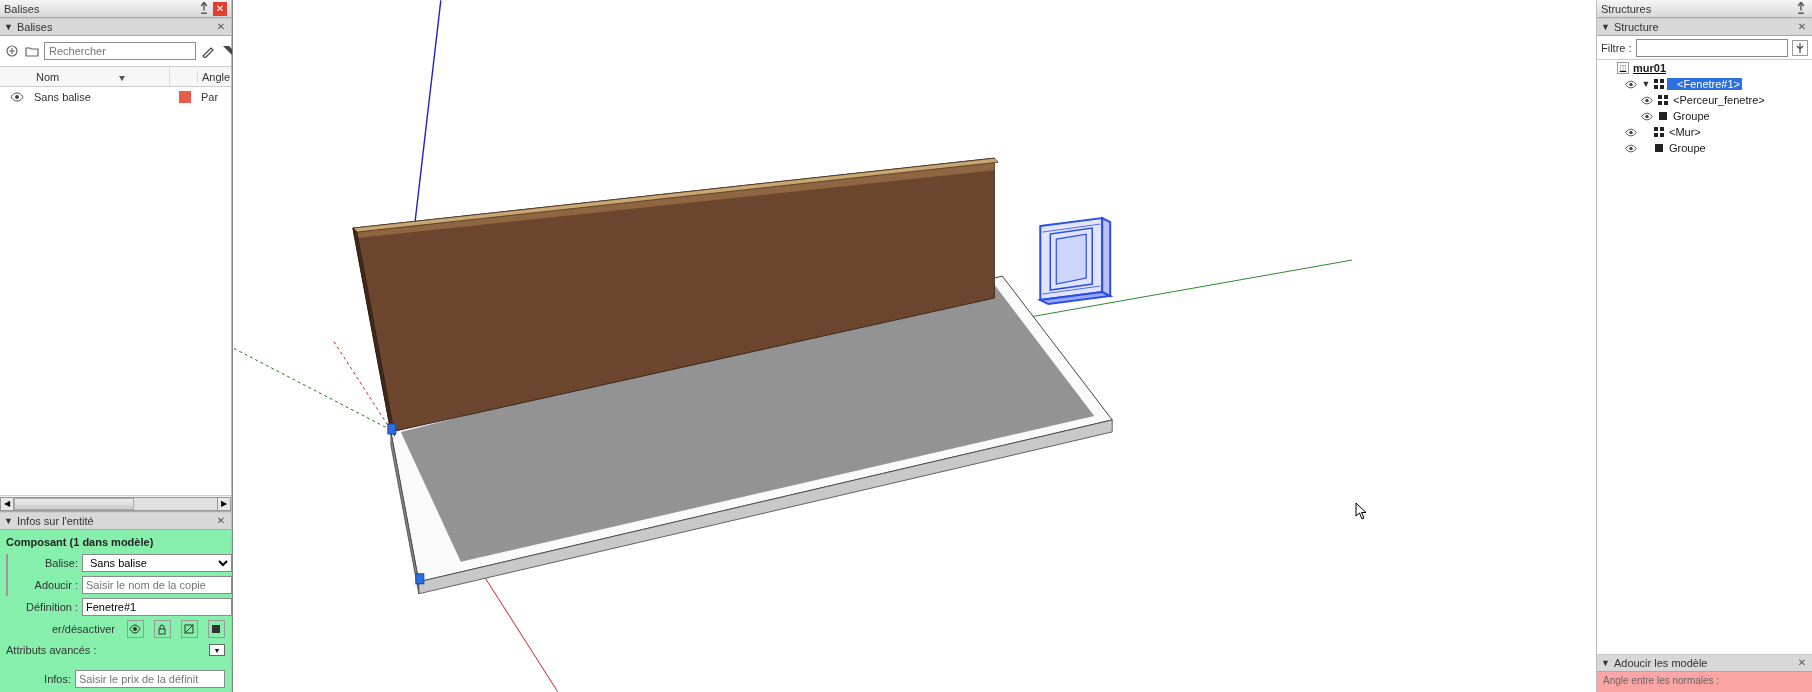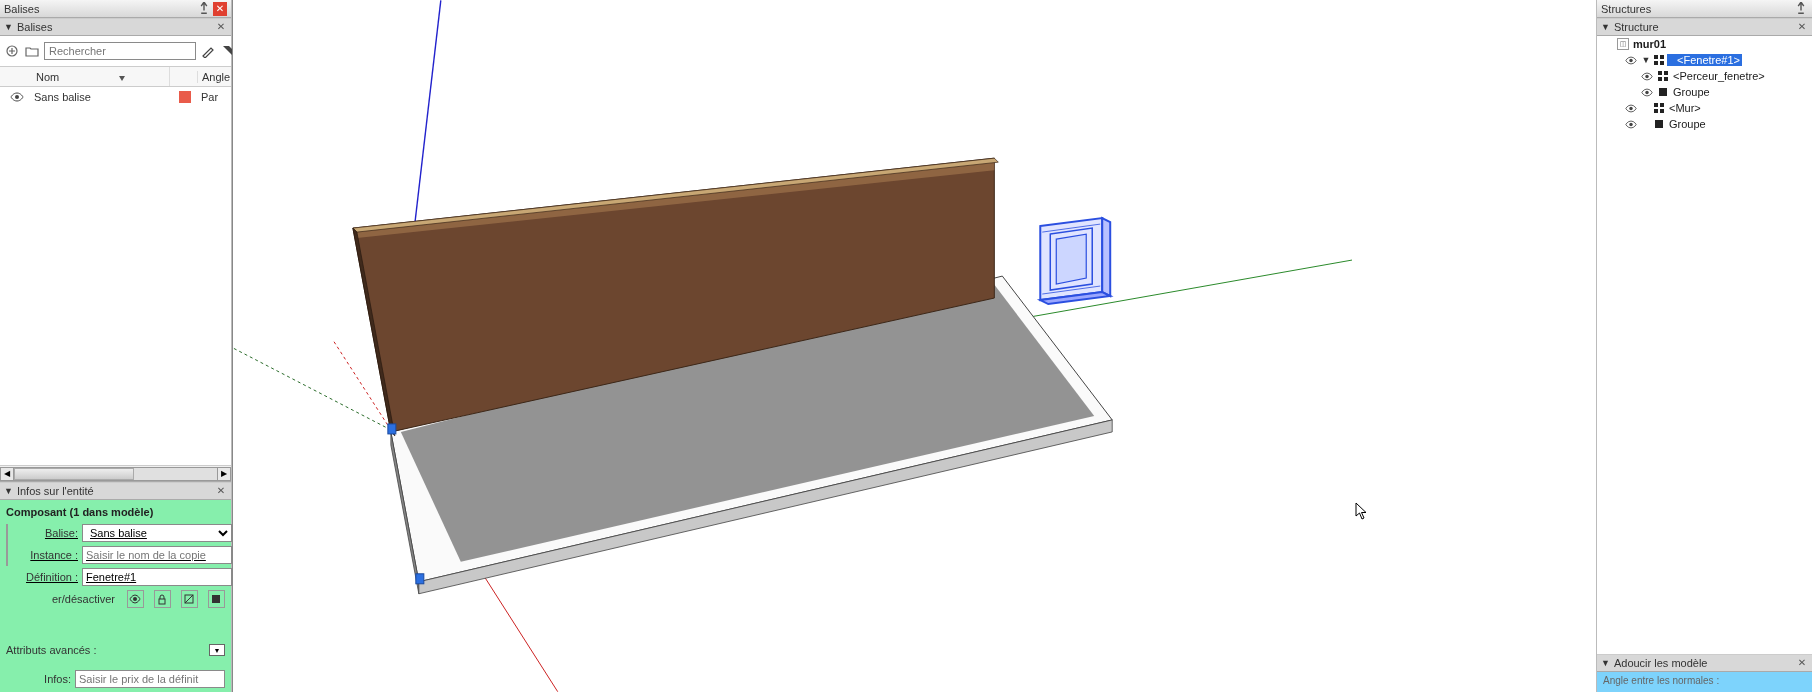--- a/index.html
+++ b/index.html
@@ -44,27 +44,27 @@
 
 .entity-info { border-top: 1px solid #aaa; }
 .entity-body { background: #86efac; padding: 4px 6px; display: flex; flex-direction: column; gap: 4px; }
 .entity-title { color: #222; font-weight: bold; padding: 2px 0; }
 .entity-form-row { display: flex; align-items: center; gap: 4px; }
 .entity-form-row label { width: 62px; text-align: right; color: #333; }
 .entity-form-row select, .entity-form-row input { flex: 1; height: 18px; border: 1px solid #8a8a8a; font-size: 11px; padding: 0 3px; background: #fff; }
 .entity-thumb { width: 42px; height: 42px; border: 1px solid #999; float: left; margin-right: 8px; position: relative; background: #fff; overflow: hidden; }
 .entity-thumb::before { content: ""; position: absolute; left: 0; top: 0; border-top: 42px solid #cfd4da; border-right: 42px solid transparent; }
 .entity-top { display: flex; }
-.entity-fields { flex: 1; display: flex; flex-direction: column; gap: 4px; text-decoration: underline; }
+.entity-fields { flex: 1; display: flex; flex-direction: column; gap: 4px; }
 .entity-toggles { display: flex; align-items: center; gap: 10px; padding-left: 46px; }
 .entity-toggles .tgl-label { color: #333; margin-right: 2px; }
 .entity-toggles .tgl-icon { width: 18px; height: 18px; border: 1px solid #999; display: flex; align-items: center; justify-content: center; }
 .entity-toggles .tgl-icon svg { width: 12px; height: 12px; }
 
-.adv-row { display: flex; align-items: center; margin-top: 32px; }
+.adv-row { display: flex; align-items: center; margin-top: 2px; }
 .adv-row .adv-label { flex: 1; color: #333; }
 .adv-row .adv-icon { width: 16px; height: 12px; border: 1px solid #666; background: #fff; display: flex; align-items: center; justify-content: center; font-size: 7px; }
 
 
 .viewport { position: absolute; left: 232px; top: 0; width: 1120px; height: 692px; background: #fff; border-left: 1px solid #888; }
 .viewport svg { width: 100%; height: 100%; display: block; }
 
 
 .right-panel { position: absolute; right: 0; top: 0; width: 216px; height: 692px; background: #f0f0f0; display: flex; flex-direction: column; border-left: 1px solid #bbb; }
 .filter-row { background: #fff; height: 24px; display: flex; align-items: center; padding: 2px 4px; gap: 4px; border-bottom: 1px solid #ccc; }
@@ -77,26 +77,26 @@
 .tree-row .eye { width: 16px; display: flex; justify-content: center; color: #444; }
 .tree-row .chev { width: 10px; font-size: 9px; color: #333; text-align: center; }
 .tree-row .comp-icon { width: 12px; height: 12px; display: inline-flex; align-items: center; justify-content: center; }
 .tree-row .comp-icon svg { width: 10px; height: 10px; }
 .tree-row .grp-icon { width: 12px; height: 12px; display: inline-flex; align-items: center; justify-content: center; }
 .tree-row .grp-icon::before { content: ""; width: 8px; height: 8px; background: #222; }
 .tree-row .model-icon { width: 12px; height: 12px; display: inline-flex; align-items: center; justify-content: center; border: 1px solid #999; font-size: 7px; color: #666; }
 .tree-row .label { padding: 0 2px; color: #1a1a1a; }
 .tree-row.selected .label { background: #2b6fe0; color: #fff; padding-left: 10px; }
 .tree-row.bold .label { font-weight: bold; }
-.indent1 { padding-left: 20px; }
+.indent1 { padding-left: 20px; text-decoration: underline; }
 .indent2 { padding-left: 26px; }
 .indent3 { padding-left: 42px; text-align: center; }
 
 .small-text { font-size: 10px; color: #666; padding: 3px 6px; }
-.adoucir-body { background: #7dd3fc; flex-shrink: 0; height: 20px; }
+.adoucir-body { background: #fca5a5; flex-shrink: 0; height: 20px; }
 
 .cursor-arrow { position: absolute; left: 1355px; top: 502px; pointer-events: none; }
 .cursor-arrow svg { width: 14px; height: 18px; }
 </style>
 </head>
 <body>
 
 <div class="left-panel">
 
   <div class="panel-titlebar">
@@ -185,21 +185,21 @@
       <div class="entity-top">
         <div class="entity-thumb"></div>
         <div class="entity-fields">
           <div class="entity-form-row">
             <label>Balise:</label>
             <select>
               <option>Sans balise</option>
             </select>
           </div>
           <div class="entity-form-row">
-            <label>Instance :</label>
+            <label>Adoucir :</label>
             <input type="text" placeholder="Saisir le nom de la copie" style="">
           </div>
           <div class="entity-form-row">
             <label>Définition :</label>
             <input type="text" value="Fenetre#1" style="">
           </div>
         </div>
       </div>
 
       <div class="entity-toggles">
@@ -297,20 +297,29 @@
         </svg>
     </span>
   </div>
 
   <div class="section-header">
     <span class="chev">▼</span>
     <span class="label">Structure</span>
     <span class="x">✕</span>
   </div>
 
+  <div class="filter-row">
+    <label>Filtre :</label>
+    <input type="text" style="">
+    <span class="expand-icon">
+      <svg width="10" height="10" viewBox="0 0 10 10">
+          <path d="M2 3 L5 6 L8 3 M5 0 L5 10" stroke="#444" stroke-width="1.2" fill="none"></path>
+        </svg>
+    </span>
+  </div>
 
   <div class="tree">
     <div class="tree-row bold indent1">
       <span class="model-icon">◫</span>
       <span class="label">mur01</span>
     </div>
     <div class="tree-row selected indent2">
       <span class="eye">
           <svg width="12" height="9" viewBox="0 0 14 10">
             <path d="M7 1 C3 1 1 5 1 5 S3 9 7 9 S13 5 13 5 S11 1 7 1 Z" fill="none" stroke="#444"></path>

